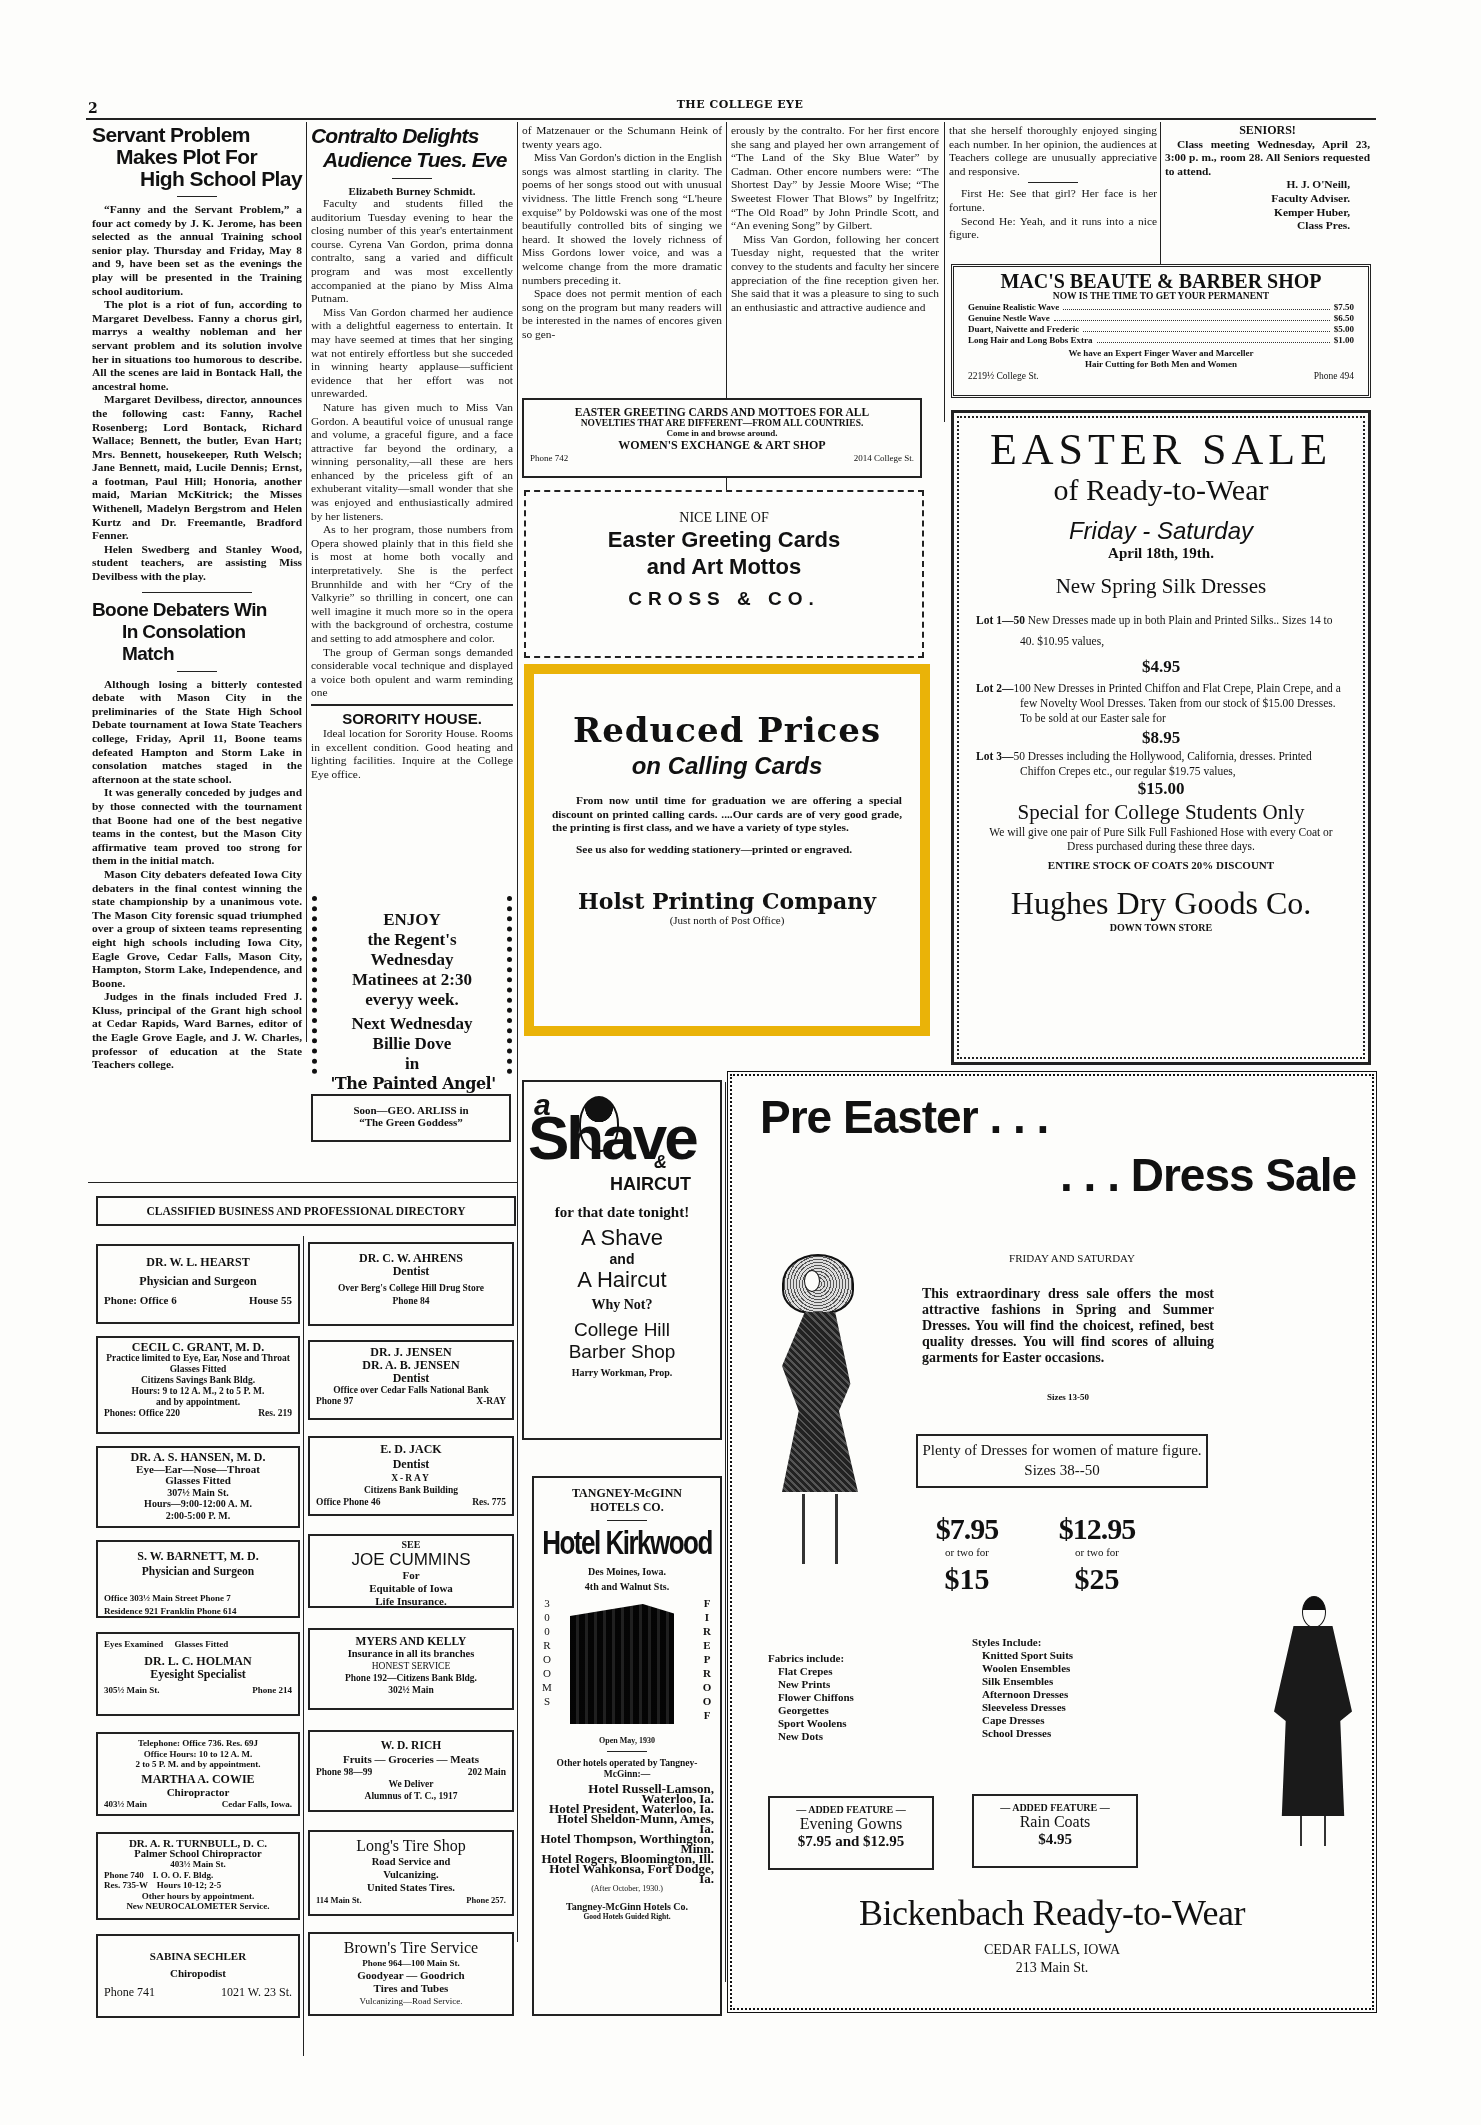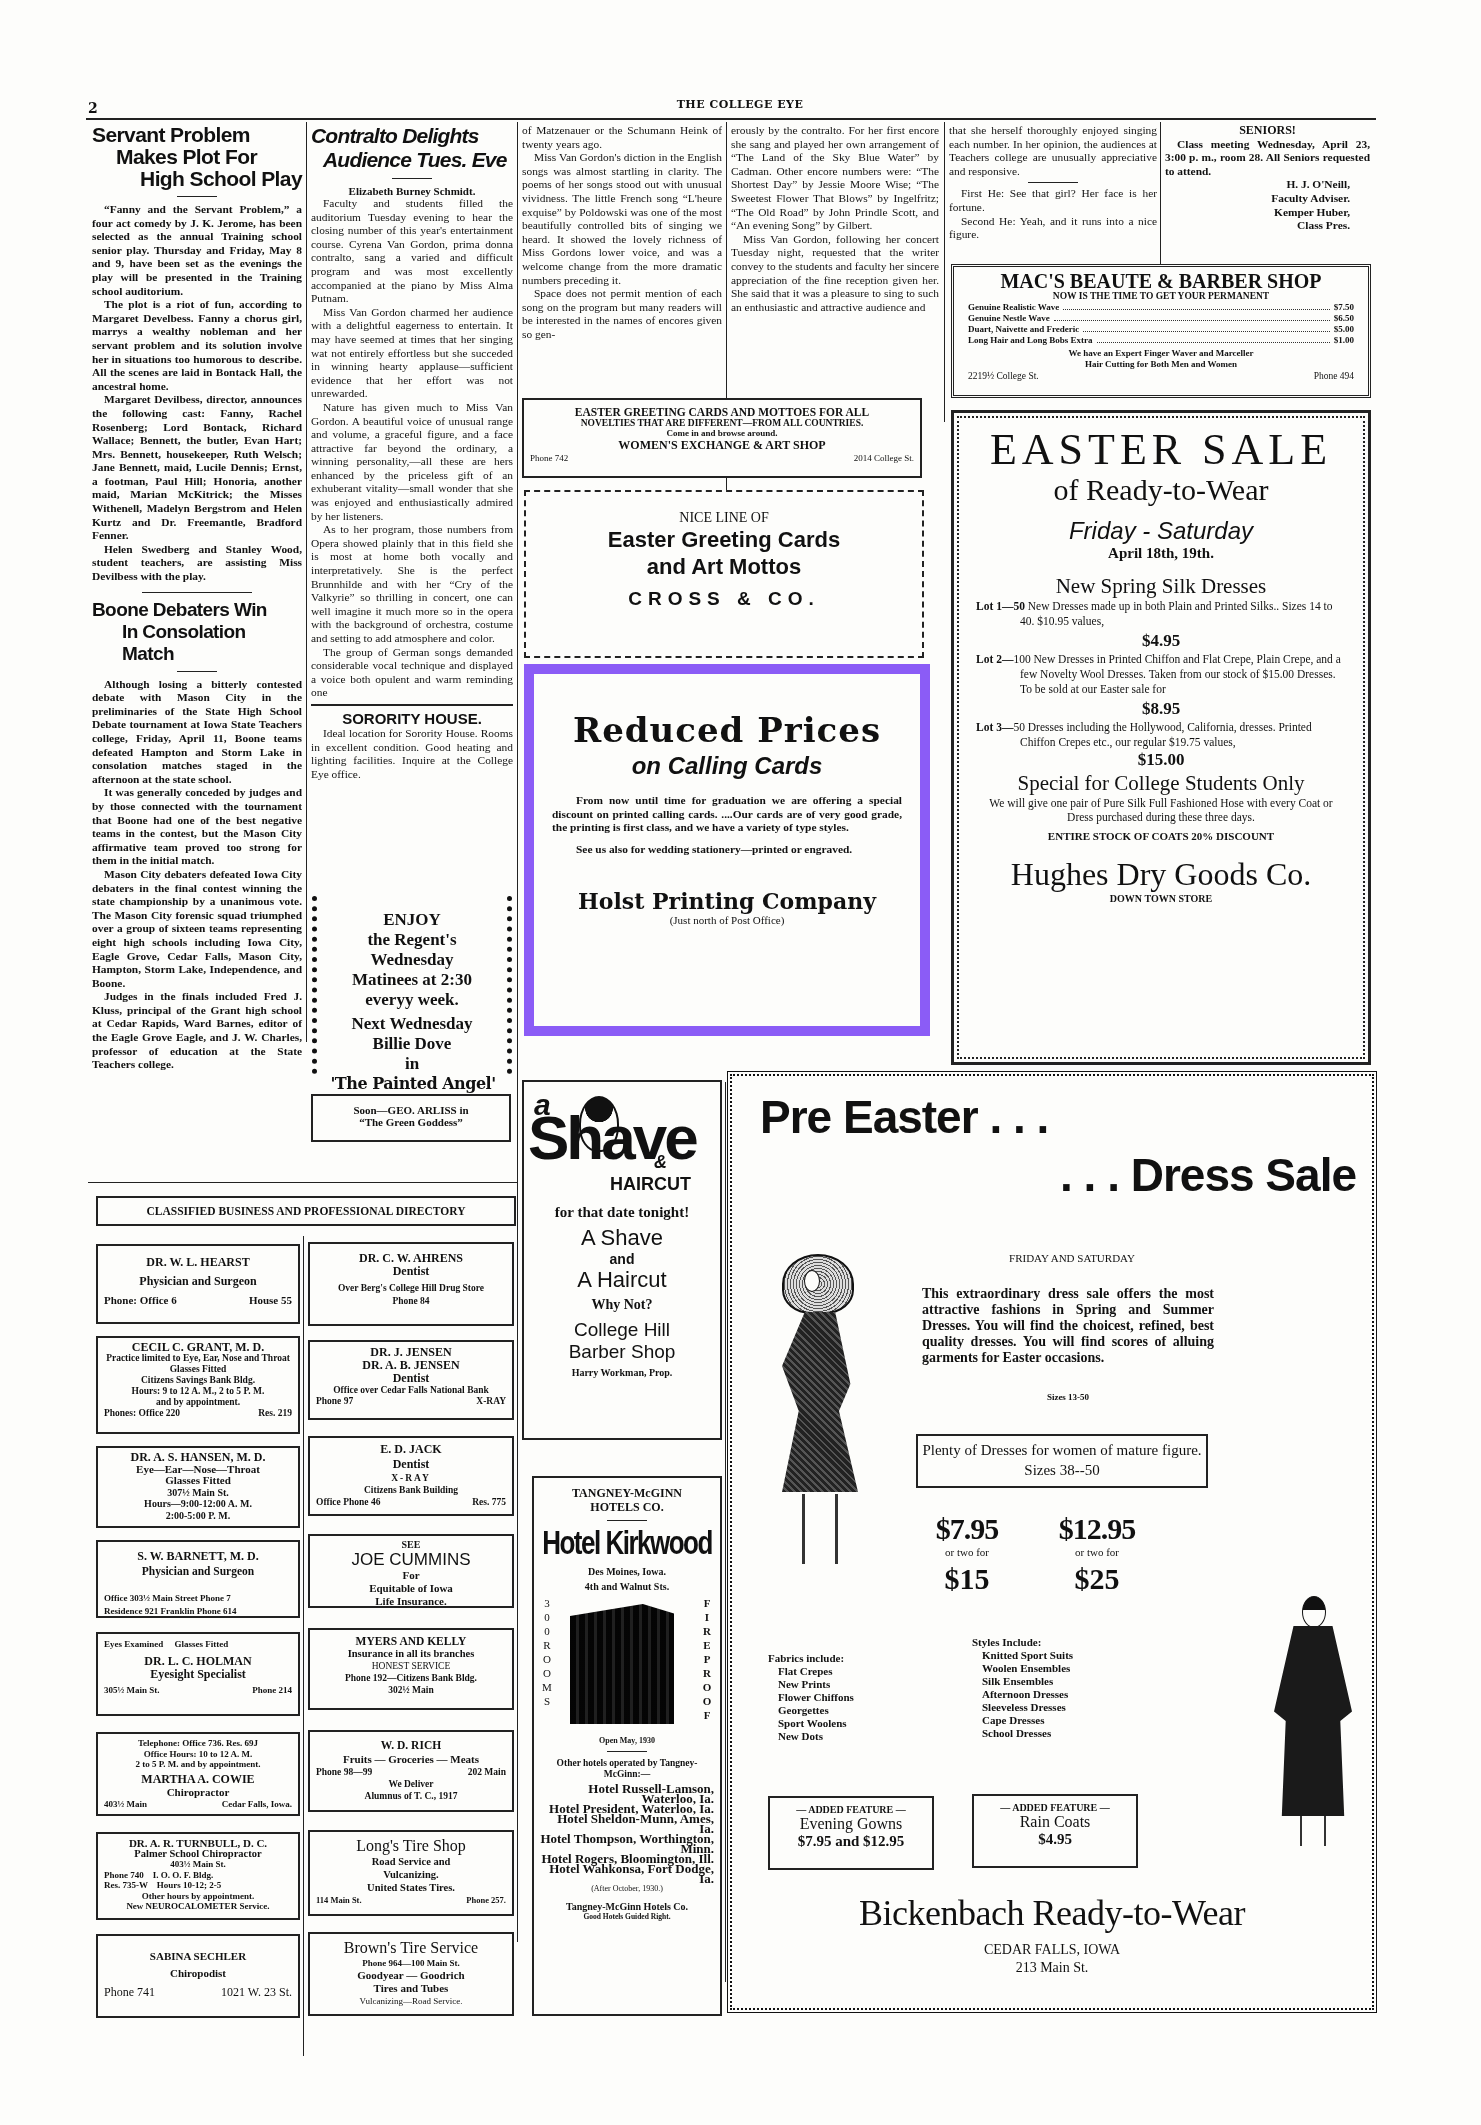--- a/index.html
+++ b/index.html
@@ -144,21 +144,21 @@
   </div>
 </div>
 
 <div class="dashbox c" style="left:524px;top:490px;width:400px;height:168px;padding-top:18px">
   <div style="font-size:14px;font-family:'Liberation Serif',serif">NICE LINE OF</div>
   <div class="sans b" style="font-size:22px;line-height:28px">Easter Greeting Cards</div>
   <div class="sans b" style="font-size:22px;line-height:26px">and Art Mottos</div>
   <div class="sans b" style="font-size:19px;letter-spacing:6px;margin-top:8px">CROSS &amp; CO.</div>
 </div>
 
-<div class="abs c" style="left:524px;top:664px;width:406px;height:372px;border:10px solid #8b5cf6;background:#fdfdfb;padding:36px 18px 8px">
+<div class="abs c" style="left:524px;top:664px;width:406px;height:372px;border:10px solid #eab308;background:#fdfdfb;padding:36px 18px 8px">
   <div class="b" style="font-size:34px;font-family:'DejaVu Serif',serif;letter-spacing:1px">Reduced Prices</div>
   <div class="sans b i" style="font-size:24px;margin-top:2px">on Calling Cards</div>
   <div class="p b j" style="margin-top:14px;text-indent:24px">From now until time for graduation we are offering a special discount on printed calling cards. ....Our cards are of very good grade, the printing is first class, and we have a variety of type styles.</div>
   <div class="p b j" style="margin-top:8px;text-indent:24px">See us also for wedding stationery—printed or engraved.</div>
   <div class="b" style="font-size:22px;margin-top:32px;font-family:'DejaVu Serif',serif">Holst Printing Company</div>
   <div style="font-size:11px;font-family:'Liberation Serif',serif">(Just north of Post Office)</div>
 </div>
 
 <div class="dbox" style="left:951px;top:264px;width:420px;height:134px;padding:4px 14px;font-family:'Liberation Serif',serif">
   <div class="c b" style="font-size:20px;line-height:20px">MAC'S BEAUTE &amp; BARBER SHOP</div>
@@ -194,21 +194,21 @@
       <span>Phone 494</span>
     </div>
 </div>
 
 <div class="abs" style="left:951px;top:410px;width:420px;height:655px;border:3px solid #222;outline:2px dotted #222;outline-offset:-8px;background:#fdfdfb;padding:14px 22px;font-family:'Liberation Serif',serif">
   <div class="c" style="font-size:44px;letter-spacing:5px;line-height:46px">EASTER SALE</div>
   <div class="c" style="font-size:30px;line-height:34px">of Ready-to-Wear</div>
   <div class="c i sans" style="font-size:24px;margin-top:10px">Friday - Saturday</div>
   <div class="c b" style="font-size:15px">April 18th, 19th.</div>
   <div class="c" style="font-size:21px;margin-top:12px">New Spring Silk Dresses</div>
-  <div style="font-size:11.5px;line-height:15px;margin-top:0">
+  <div style="font-size:11.5px;line-height:21px;margin-top:11px">
     <div style="padding-left:44px;text-indent:-44px"><b>Lot 1—50</b> <span>New Dresses made up in both Plain and Printed Silks.. Sizes 14 to 40. $10.95 values,</span></div>
     <div class="c b" style="font-size:17px;margin:4px 0">$4.95</div>
   </div>
   <div style="font-size:11.5px;line-height:15px">
     <div style="padding-left:44px;text-indent:-44px"><b>Lot 2—</b><span>100 New Dresses in Printed Chiffon and Flat Crepe, Plain Crepe, and a few Novelty Wool Dresses. Taken from our stock of $15.00 Dresses. To be sold at our Easter sale for</span></div>
     <div class="c b" style="font-size:17px;margin:4px 0">$8.95</div>
   </div>
   <div style="font-size:11.5px;line-height:15px">
     <div style="padding-left:44px;text-indent:-44px"><b>Lot 3—</b><span>50 Dresses including the Hollywood, California, dresses. Printed Chiffon Crepes etc., our regular $19.75 values,</span></div>
     <div class="c b" style="font-size:17px;margin:2px 0">$15.00</div>

